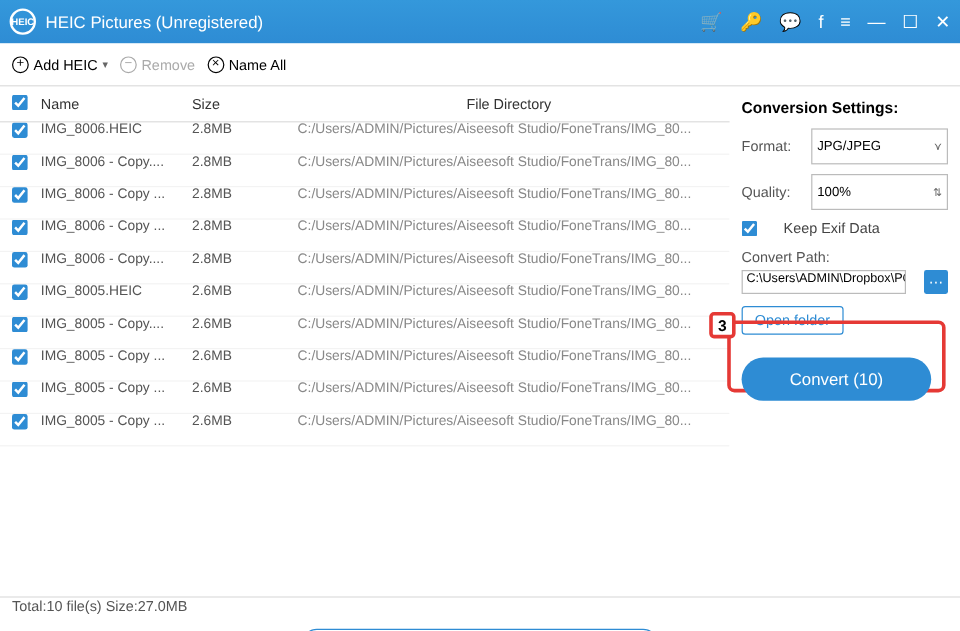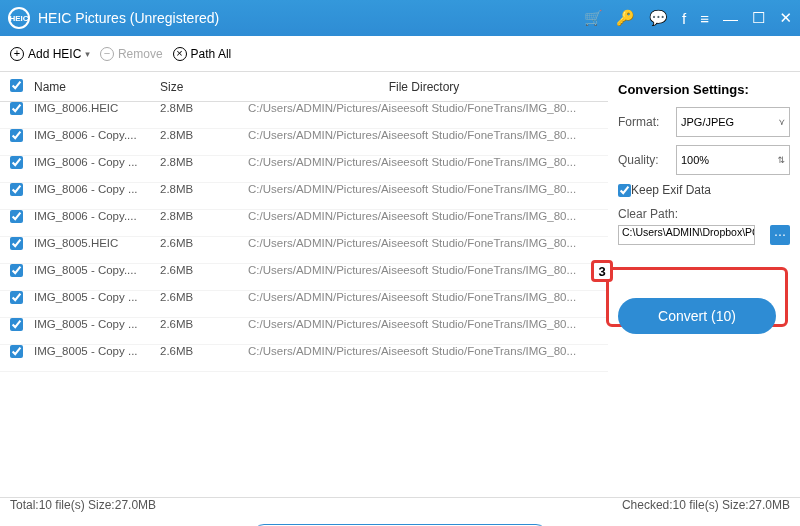--- a/index.html
+++ b/index.html
@@ -24,21 +24,21 @@
 .row{display:flex;align-items:flex-start;height:27px;font-size:11.5px;color:#555;border-bottom:1px solid #f3f3f3}
 .row .col-dir{text-align:left;padding-left:8px;overflow:hidden;text-overflow:ellipsis;white-space:nowrap;color:#888}
 .row .col-name{overflow:hidden;text-overflow:ellipsis;white-space:nowrap}
 input[type=checkbox]{accent-color:#2e8cd4;width:13px;height:13px}
 .right{width:192px;padding:10px 10px 0 10px;font-size:12px}
 .settings-title{font-weight:bold;font-size:13px;margin-bottom:10px}
 .field{display:flex;align-items:center;margin-bottom:8px;gap:6px}
 .field label{width:52px;color:#555}
 .select{flex:1;border:1px solid #bbb;height:30px;display:flex;align-items:center;padding:0 4px;font-size:11px;background:#fff;justify-content:space-between}
 .chev{font-size:9px;color:#666}
-.keep{display:flex;align-items:center;gap:0;margin-bottom:10px;color:#444}
+.keep{display:flex;align-items:center;gap:22px;margin-bottom:10px;color:#444}
 .path-label{color:#555;margin-bottom:4px}
 .path-row{display:flex;gap:15px;margin-bottom:10px}
 .path-input{flex:1;border:1px solid #bbb;height:20px;font-size:10.5px;padding:0 3px;overflow:hidden;white-space:nowrap}
 .path-btn{width:20px;height:20px;background:#2e8cd4;color:#fff;display:flex;align-items:center;justify-content:center;font-size:12px;border-radius:2px;cursor:pointer}
 .open-folder{border:1px solid #2e8cd4;color:#2e8cd4;padding:4px 10px;border-radius:3px;font-size:12px;cursor:pointer;display:inline-block}
 .annot{position:absolute;border:3px solid #e53935;border-radius:6px}
 .annot-label{position:absolute;border:3px solid #e53935;border-radius:4px;width:22px;height:22px;display:flex;align-items:center;justify-content:center;font-weight:bold;font-size:13px;background:#fff}
 .convert-wrap{position:absolute;left:606px;top:267px;width:182px;height:60px}
 .convert-btn{position:absolute;left:618px;top:298px;width:158px;height:36px;background:#2e8cd4;color:#fff;border-radius:18px;display:flex;align-items:center;justify-content:center;font-size:14px;cursor:pointer}
 .status{height:24px;border-top:1px solid #ddd;display:flex;align-items:flex-start;font-size:12px;color:#555;padding:0 10px}
@@ -69,21 +69,21 @@
     <span class="circle-icon">+</span>
     <span>Add HEIC</span>
     <span class="chev">▾</span>
   </div>
   <div class="tbtn disabled">
     <span class="circle-icon">−</span>
     <span>Remove</span>
   </div>
   <div class="tbtn">
     <span class="circle-icon">×</span>
-    <span>Path All</span>
+    <span>Name All</span>
   </div>
 </div>
 
 <div class="main">
   <div class="left">
     <div class="header-row">
       <div class="col-check"><input type="checkbox" checked="" style=""></div>
       <div class="col-name">Name</div>
       <div class="col-size">Size</div>
       <div class="col-dir">File Directory</div>
@@ -164,32 +164,32 @@
       <label>Quality:</label>
       <div class="select">
           <span>100%</span>
           <span class="chev">⇅</span>
         </div>
     </div>
     <div class="keep">
       <input type="checkbox" checked="" style="">
       <span>Keep Exif Data</span>
     </div>
-    <div class="path-label">Clear Path:</div>
+    <div class="path-label">Convert Path:</div>
     <div class="path-row">
       <div class="path-input">C:\Users\ADMIN\Dropbox\PC\</div>
       <div class="path-btn">⋯</div>
     </div>
+    <div class="open-folder">Open folder</div>
   </div>
 </div>
 
 <div class="annot convert-wrap"></div>
 <div class="annot-label" style="left:591px;top:260px">3</div>
 <div class="convert-btn">Convert (10)</div>
 
 <div class="status">
   <span>Total:10 file(s) Size:27.0MB</span>
-  <span>Checked:10 file(s) Size:27.0MB</span>
 </div>
 
 <div class="footer">
   <div class="recover">Recover lost or deleted HEIC files on your device</div>
 </div>
 
 </body></html>

